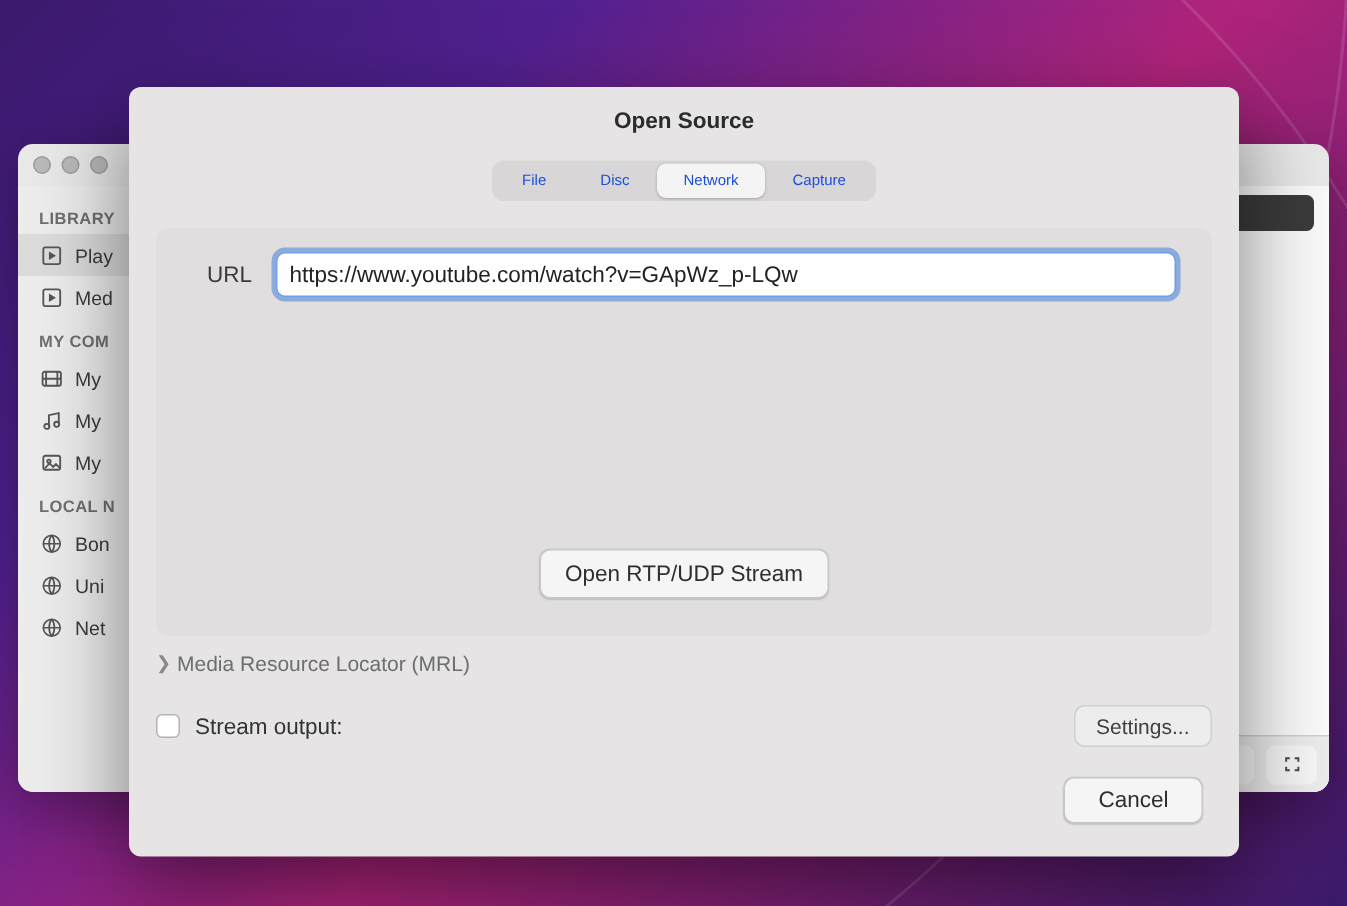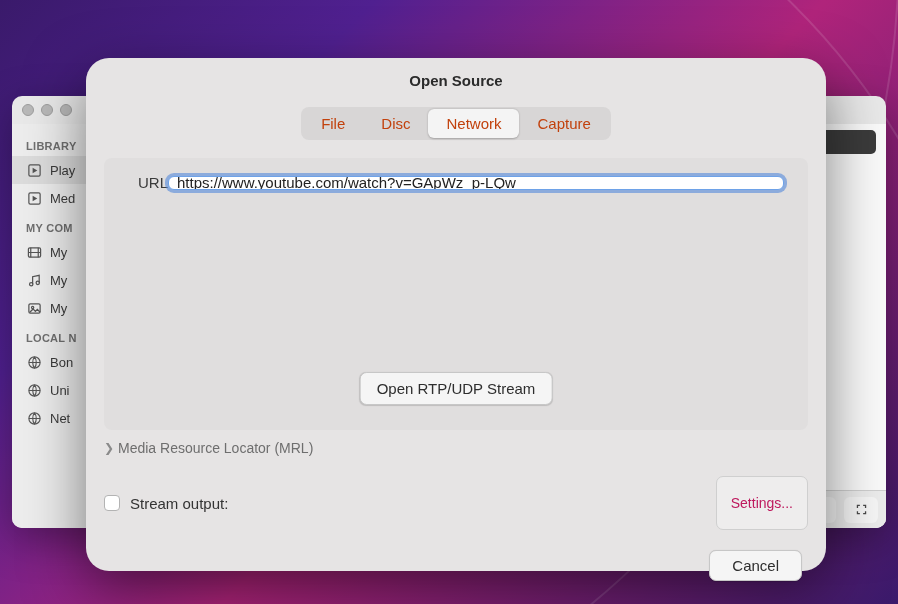--- a/index.html
+++ b/index.html
@@ -92,21 +92,21 @@
     flex: 1; height: 4px; background: #cfcfcf; border-radius: 2px; margin: 0 10px;
   }
   .pb-btn svg { width: 13px; height: 13px; }
 
   
   .modal {
     position: absolute;
     left: 86px; top: 58px;
     width: 740px; height: 513px;
     background: #e6e4e4;
-    border-radius: 23px;
+    border-radius: 8px;
     box-shadow: 0 20px 60px rgba(0,0,0,0.5);
     padding: 14px 18px 18px 18px;
     display: flex; flex-direction: column;
   }
   .modal-title {
     text-align: center;
     font-weight: 700;
     font-size: 15px;
     color: #2b2b2b;
     margin-bottom: 18px;
@@ -114,43 +114,43 @@
   .seg-control {
     align-self: center;
     display: flex;
     background: #d8d6d6;
     border-radius: 8px;
     padding: 2px;
     margin-bottom: 18px;
   }
   .seg-item {
     padding: 6px 18px;
-    font-size: 15px;
-    color: #c2410c;
+    font-size: 10px;
+    color: #1d4ed8;
     border-radius: 6px;
     cursor: pointer;
   }
   .seg-item.active {
     background: #f4f4f4;
     box-shadow: 0 0.5px 2px rgba(0,0,0,0.25);
   }
 
   .panel {
     background: #e0dede;
     border-radius: 8px;
     flex: 0 0 auto;
     padding: 16px 24px 24px 24px;
     height: 272px;
     position: relative;
   }
-  .url-row { display: flex; align-items: center; gap: 0; }
+  .url-row { display: flex; align-items: center; gap: 16px; }
   .url-label { font-size: 15px; color: #3a3a3a; width: 40px; text-align: right; }
   .url-input {
     flex: 1;
-    height: 14px;
+    height: 30px;
     border: 1px solid #b9b9b9;
     border-radius: 6px;
     padding: 3px 8px;
     font-size: 15px;
     background: #fff;
     color: #222;
     outline: none;
     box-shadow: 0 0 0 3px rgba(71,130,218,0.55);
     border-color: #6ea2e8;
   }
@@ -184,26 +184,26 @@
   .stream-row {
     margin-top: 20px;
     display: flex; align-items: center; justify-content: space-between;
   }
   .stream-left { display: flex; align-items: center; gap: 10px; text-align: right; }
   .chk {
     width: 16px; height: 16px; border: 1px solid #b3b3b3; border-radius: 4px; background: #fff;
   }
   .stream-label { font-size: 15px; color: #333; }
   .settings-btn {
-    padding: 18px 14px;
+    padding: 5px 14px;
     background: #eeeded;
     border: 0.5px solid #cfcfcf;
     border-radius: 7px;
     font-size: 14px;
-    color: #be185d;
+    color: #404040;
   }
 
   .modal-buttons {
     margin-top: 20px;
     display: flex; justify-content: flex-end; gap: 18px; align-items: flex-end;
     padding-right: 6px;
   }
   .btn {
     padding: 6px 22px;
     border-radius: 7px;

